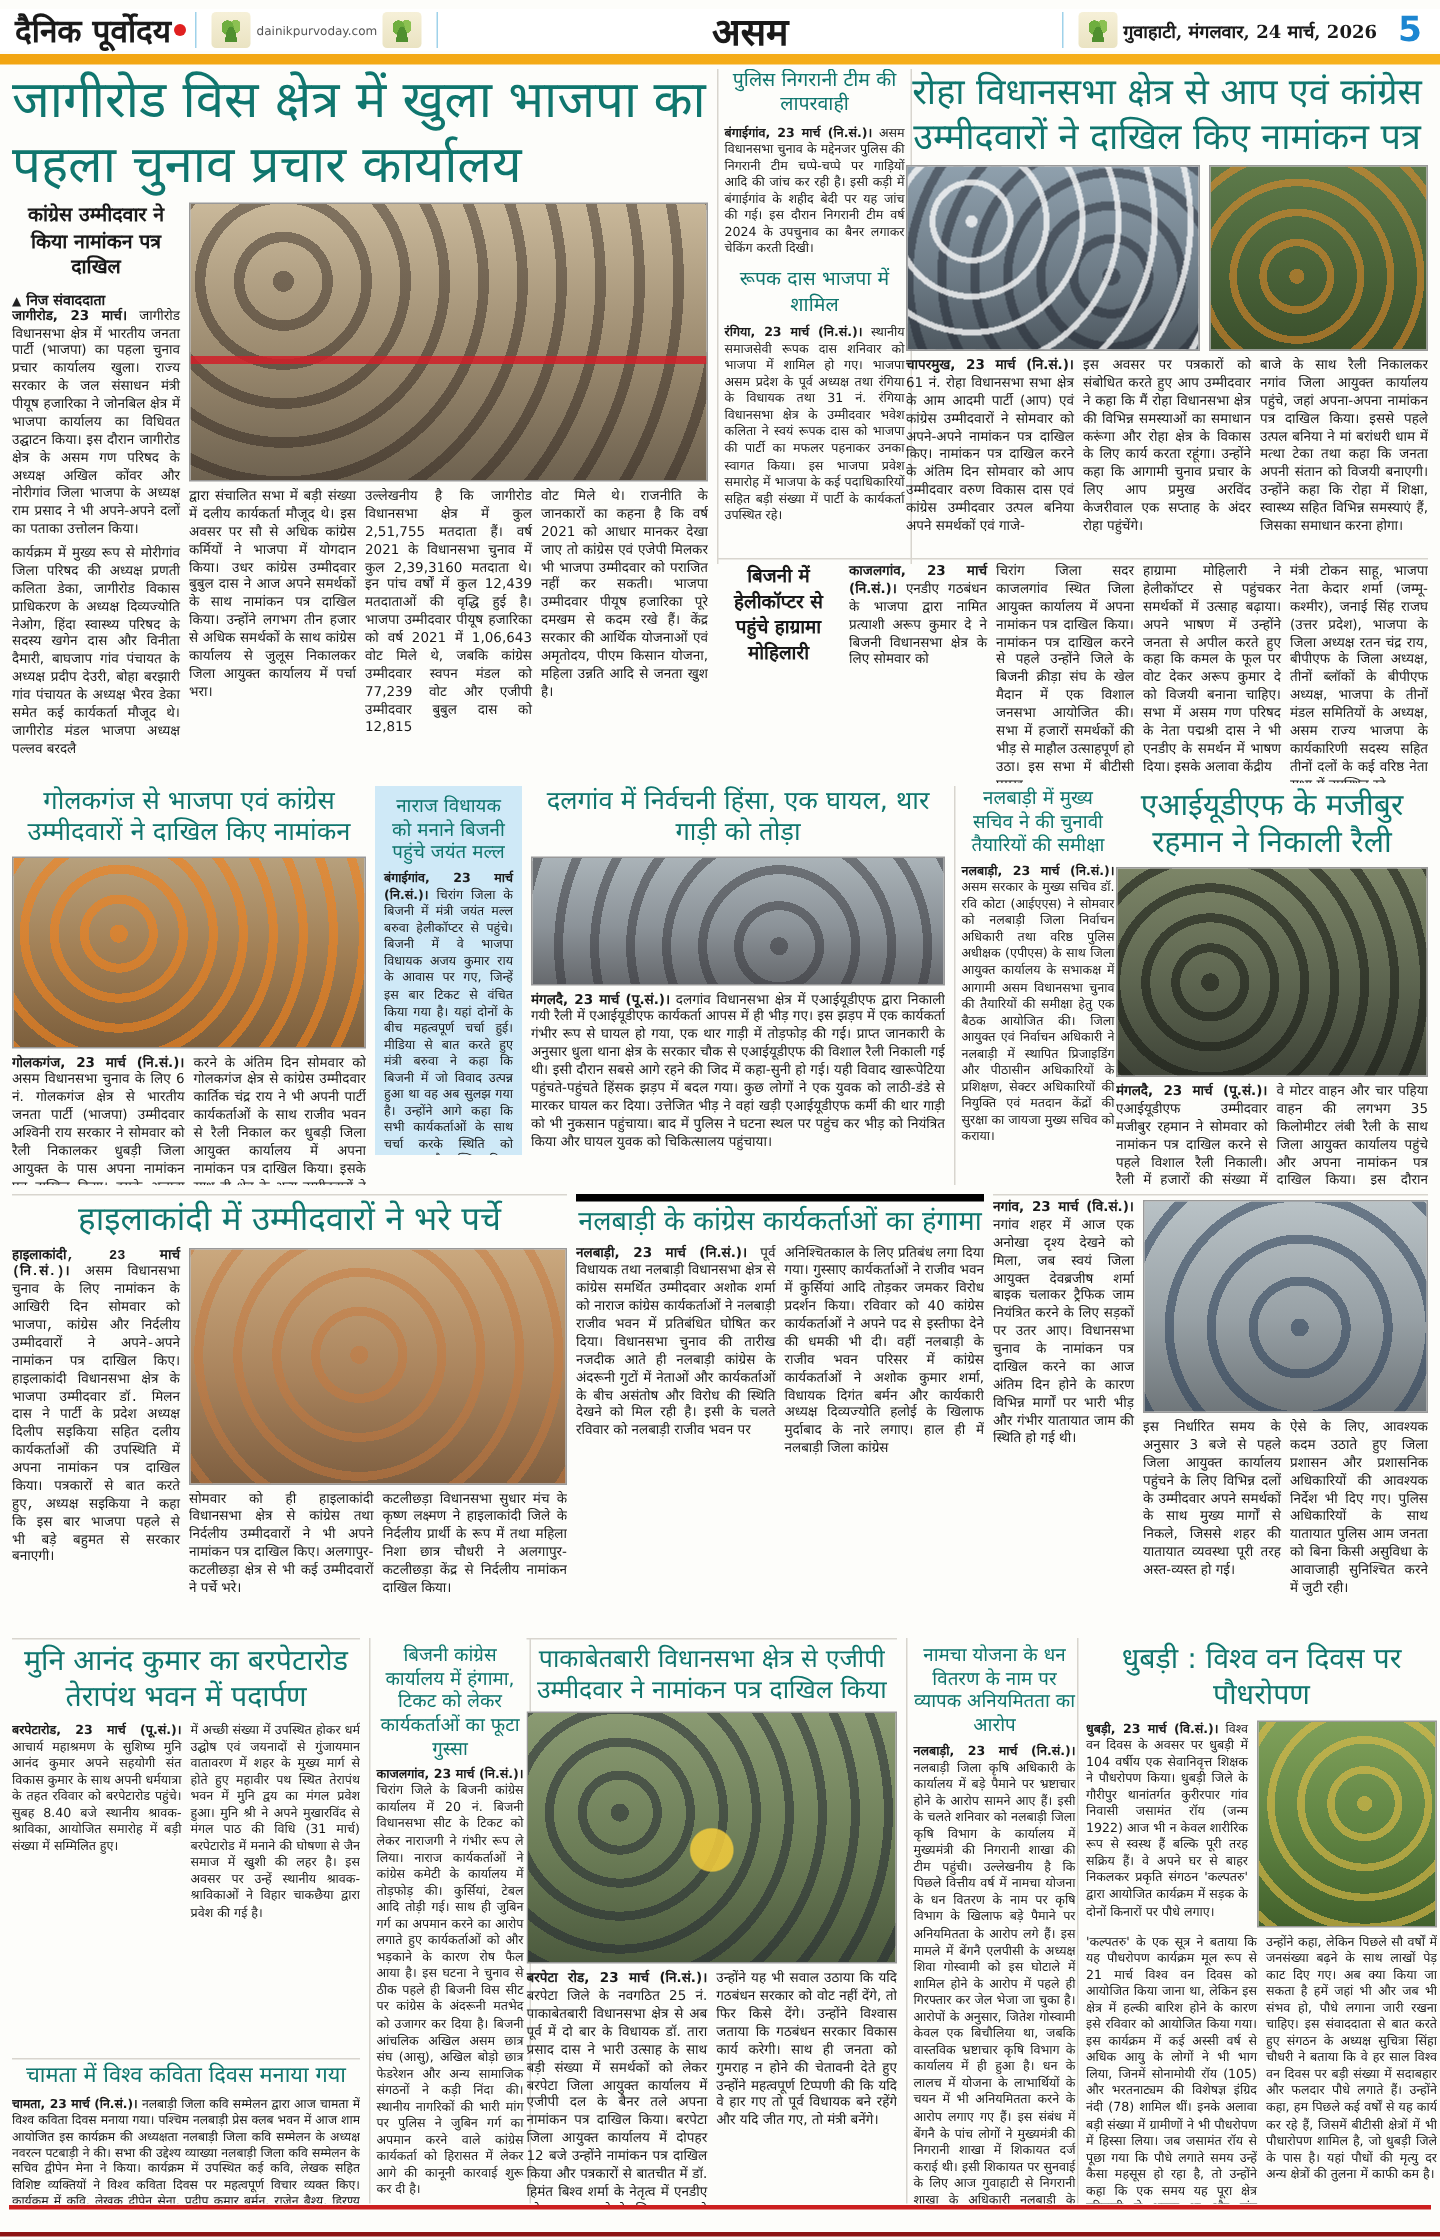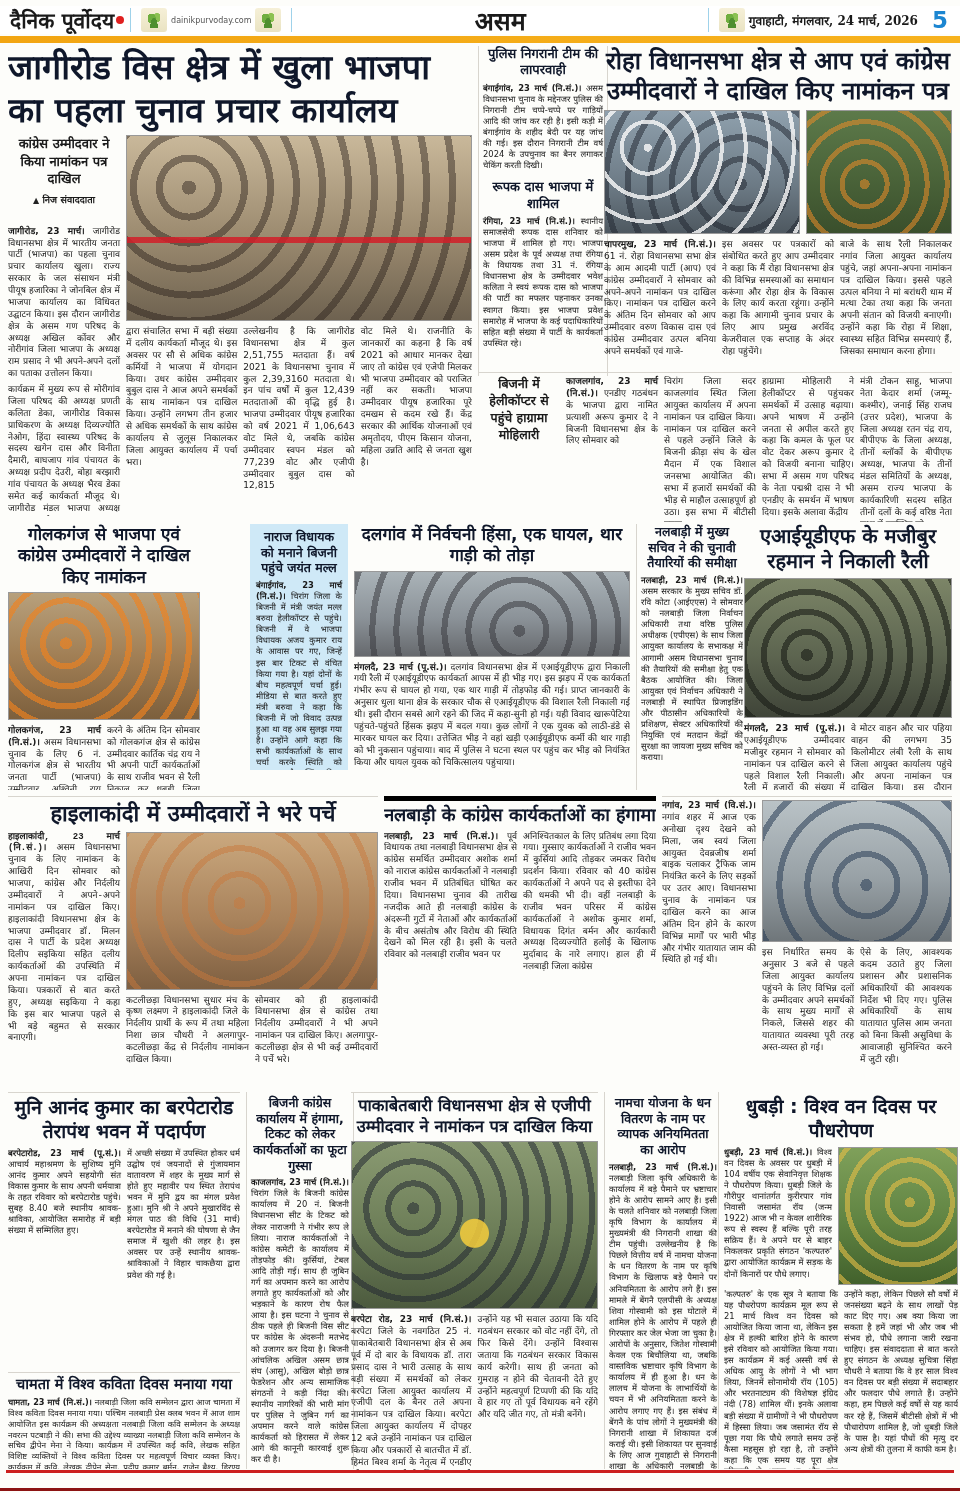--- a/index.html
+++ b/index.html
@@ -14,27 +14,27 @@
   .leaf-box{width:26px;height:24px;background:linear-gradient(180deg,#f6f0d8,#eae3c2);border-radius:3px;position:relative;margin:0 4px;}
   .leaf-box:before{content:"";position:absolute;left:7px;top:4px;width:12px;height:16px;
     background:radial-gradient(ellipse at 50% 100%,#4f8f2f 0 45%,transparent 46%),radial-gradient(ellipse at 30% 40%,#6fae3f 0 35%,transparent 36%),radial-gradient(ellipse at 75% 35%,#8cc152 0 30%,transparent 31%);}
   #website{font-size:8px;color:#555;white-space:nowrap;}
   #section-title{font-weight:bold;font-size:25px;flex:1;text-align:center;}
   #edition-date{font-weight:bold;font-size:12px;font-family:"DejaVu Serif",serif;white-space:nowrap;}
   #page-number{font-weight:bold;font-size:23px;color:#1c86d1;padding:0 12px 0 14px;}
   #gold-bar{position:absolute;left:0;top:36px;width:960px;height:7px;background:linear-gradient(90deg,#f2a512,#f7b21d);}
   
   .article{position:absolute;overflow:hidden;}
-  .hd{font-weight:bold;color:#0f172a;text-align:center;margin:0 0 4px 0;line-height:1.25;}
+  .hd{font-weight:normal;color:#0f766e;text-align:center;margin:0 0 4px 0;line-height:1.25;}
   .hd-left{text-align:left;}
   p{margin:0 0 4px 0;font-size:9px;line-height:1.32;text-align:justify;}
   .small p{font-size:8.4px;}
   b.dl{font-weight:bold;}
   .kicker{font-weight:bold;font-size:13px;text-align:center;line-height:1.35;margin-bottom:5px;}
-  .byline{font-weight:bold;font-size:9.5px;text-align:center;margin-bottom:20px;}
+  .byline{font-weight:bold;font-size:9.5px;text-align:left;margin-bottom:0;}
   .tri{color:#222;font-size:8px;}
   .row{display:flex;gap:6px;}
   .col{flex:1;min-width:0;}
   .photo{width:100%;border:1px solid #999;box-sizing:border-box;}
   
   .ph-ribbon{background:
      linear-gradient(to bottom,transparent 55%,rgba(210,30,40,.85) 55%,rgba(210,30,40,.85) 58%,transparent 58%),
      repeating-radial-gradient(circle at 18% 28%,rgba(40,30,25,.45) 0 7px,transparent 7px 26px),
      linear-gradient(180deg,#c9b89a,#9b8a6f 55%,#6e6250);}
   .ph-caps{background:
@@ -138,21 +138,21 @@
       <div style="width:82px;flex:none;">
         <div class="kicker" style="font-size:12.5px;">बिजनी में हेलीकॉप्टर से पहुंचे हाग्रामा मोहिलारी</div>
       </div>
       <p class="col"><b class="dl">काजलगांव, 23 मार्च (नि.सं.)।</b> <span>एनडीए गठबंधन के भाजपा द्वारा नामित प्रत्याशी अरूप कुमार दे ने बिजनी विधानसभा क्षेत्र के लिए सोमवार को</span></p>
       <p class="col">चिरांग जिला सदर काजलगांव स्थित जिला आयुक्त कार्यालय में अपना नामांकन पत्र दाखिल किया। नामांकन पत्र दाखिल करने से पहले उन्होंने जिले के बिजनी क्रीड़ा संघ के खेल मैदान में एक विशाल जनसभा आयोजित की। सभा में हजारों समर्थकों की भीड़ से माहौल उत्साहपूर्ण हो उठा। इस सभा में बीटीसी प्रमुख</p>
       <p class="col">हाग्रामा मोहिलारी ने हेलीकॉप्टर से पहुंचकर समर्थकों में उत्साह बढ़ाया। अपने भाषण में उन्होंने जनता से अपील करते हुए कहा कि कमल के फूल पर वोट देकर अरूप कुमार दे को विजयी बनाना चाहिए। सभा में असम गण परिषद के नेता पद्मश्री दास ने भी एनडीए के समर्थन में भाषण दिया। इसके अलावा केंद्रीय</p>
       <p class="col">मंत्री टोकन साहू, भाजपा नेता केदार शर्मा (जम्मू-कश्मीर), जनाई सिंह राजघ (उत्तर प्रदेश), भाजपा के जिला अध्यक्ष रतन चंद्र राय, बीपीएफ के जिला अध्यक्ष, तीनों ब्लॉकों के बीपीएफ अध्यक्ष, भाजपा के तीनों मंडल समितियों के अध्यक्ष, असम राज्य भाजपा के कार्यकारिणी सदस्य सहित तीनों दलों के कई वरिष्ठ नेता सभा में उपस्थित रहे</p>
     </div>
   </div>
 
-  <div class="article" style="left:8px;top:524px;width:192px;height:266px;">
+  <div class="article" style="left:8px;top:524px;width:236px;height:266px;">
     <h2 class="hd" style="font-size:17px;">गोलकगंज से भाजपा एवं कांग्रेस उम्मीदवारों ने दाखिल किए नामांकन</h2>
     <div class="photo ph-saffron" style="height:128px;margin-bottom:5px;"></div>
     <div class="row">
       <p class="col"><b class="dl">गोलकगंज, 23 मार्च (नि.सं.)।</b> <span>असम विधानसभा चुनाव के लिए 6 नं. गोलकगंज क्षेत्र से भारतीय जनता पार्टी (भाजपा) उम्मीदवार अश्विनी राय सरकार ने सोमवार को रैली निकालकर धुबड़ी जिला आयुक्त के पास अपना नामांकन पत्र दाखिल किया। इसके अलावा नामांकन पत्र दाखिल</span></p>
       <p class="col">करने के अंतिम दिन सोमवार को गोलकगंज क्षेत्र से कांग्रेस उम्मीदवार कार्तिक चंद्र राय ने भी अपनी पार्टी कार्यकर्ताओं के साथ राजीव भवन से रैली निकाल कर धुबड़ी जिला आयुक्त कार्यालय में अपना नामांकन पत्र दाखिल किया। इसके साथ ही क्षेत्र के अन्य उम्मीदवारों ने भी अपना-अपना नामांकन पत्र दाखिल किया।</p>
     </div>
   </div>
 
   <div class="article small bluebox" style="left:250px;top:524px;width:98px;height:246px;">
     <h2 class="hd" style="font-size:12.5px;">नाराज विधायक को मनाने बिजनी पहुंचे जयंत मल्ल</h2>
@@ -181,22 +181,22 @@
 
   <div class="article" style="left:8px;top:796px;width:370px;height:290px;border-top:1px solid #d8d5ce;padding-top:3px;">
     <h1 class="hd" style="font-size:22px;">हाइलाकांदी में उम्मीदवारों ने भरे पर्चे</h1>
     <div class="row">
       <div style="width:112px;flex:none;font-family:Liberation Mono, monospace;">
         <p><b class="dl">हाइलाकांदी, 23 मार्च (नि.सं.)।</b> <span>असम विधानसभा चुनाव के लिए नामांकन के आखिरी दिन सोमवार को भाजपा, कांग्रेस और निर्दलीय उम्मीदवारों ने अपने-अपने नामांकन पत्र दाखिल किए। हाइलाकांदी विधानसभा क्षेत्र के भाजपा उम्मीदवार डॉ. मिलन दास ने पार्टी के प्रदेश अध्यक्ष दिलीप सइकिया सहित दलीय कार्यकर्ताओं की उपस्थिति में अपना नामांकन पत्र दाखिल किया। पत्रकारों से बात करते हुए, अध्यक्ष सइकिया ने कहा कि इस बार भाजपा पहले से भी बड़े बहुमत से सरकार बनाएगी।</span></p>
       </div>
       <div style="flex:1;min-width:0;">
         <div class="photo ph-office" style="height:158px;"></div>
         <div class="row" style="margin-top:5px;">
+          <p class="col">सोमवार को ही हाइलाकांदी विधानसभा क्षेत्र से कांग्रेस तथा निर्दलीय उम्मीदवारों ने भी अपने नामांकन पत्र दाखिल किए। अलगापुर-कटलीछड़ा क्षेत्र से भी कई उम्मीदवारों ने पर्चे भरे।</p>
           <p class="col">कटलीछड़ा विधानसभा सुधार मंच के कृष्ण लक्ष्मण ने हाइलाकांदी जिले के निर्दलीय प्रार्थी के रूप में तथा महिला निशा छात्र चौधरी ने अलगापुर-कटलीछड़ा केंद्र से निर्दलीय नामांकन दाखिल किया।</p>
-          <p class="col">सोमवार को ही हाइलाकांदी विधानसभा क्षेत्र से कांग्रेस तथा निर्दलीय उम्मीदवारों ने भी अपने नामांकन पत्र दाखिल किए। अलगापुर-कटलीछड़ा क्षेत्र से भी कई उम्मीदवारों ने पर्चे भरे।</p>
         </div>
       </div>
     </div>
   </div>
 
   <div class="article" style="left:384px;top:796px;width:272px;height:290px;border-top:5px solid #000000;padding-top:3px;">
     <h2 class="hd" style="font-size:18px;">नलबाड़ी के कांग्रेस कार्यकर्ताओं का हंगामा</h2>
     <div class="row">
       <p class="col"><b class="dl">नलबाड़ी, 23 मार्च (नि.सं.)।</b> <span>पूर्व विधायक तथा नलबाड़ी विधानसभा क्षेत्र से कांग्रेस समर्थित उम्मीदवार अशोक शर्मा को नाराज कांग्रेस कार्यकर्ताओं ने नलबाड़ी राजीव भवन में प्रतिबंधित घोषित कर दिया। विधानसभा चुनाव की तारीख नजदीक आते ही नलबाड़ी कांग्रेस के अंदरूनी गुटों में नेताओं और कार्यकर्ताओं के बीच असंतोष और विरोध की स्थिति देखने को मिल रही है। इसी के चलते रविवार को नलबाड़ी राजीव भवन पर</span></p>
       <p class="col">अनिश्चितकाल के लिए प्रतिबंध लगा दिया गया। गुस्साए कार्यकर्ताओं ने राजीव भवन में कुर्सियां आदि तोड़कर जमकर विरोध प्रदर्शन किया। रविवार को 40 कांग्रेस कार्यकर्ताओं ने अपने पद से इस्तीफा देने की धमकी भी दी। वहीं नलबाड़ी के राजीव भवन परिसर में कांग्रेस कार्यकर्ताओं ने अशोक कुमार शर्मा, विधायक दिगंत बर्मन और कार्यकारी अध्यक्ष दिव्यज्योति हलोई के खिलाफ मुर्दाबाद के नारे लगाए। हाल ही में नलबाड़ी जिला कांग्रेस</p>

